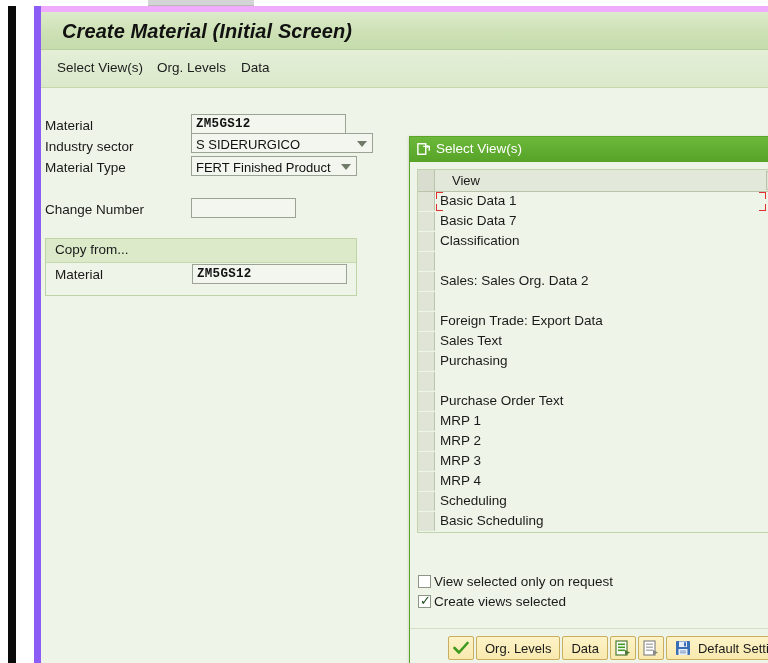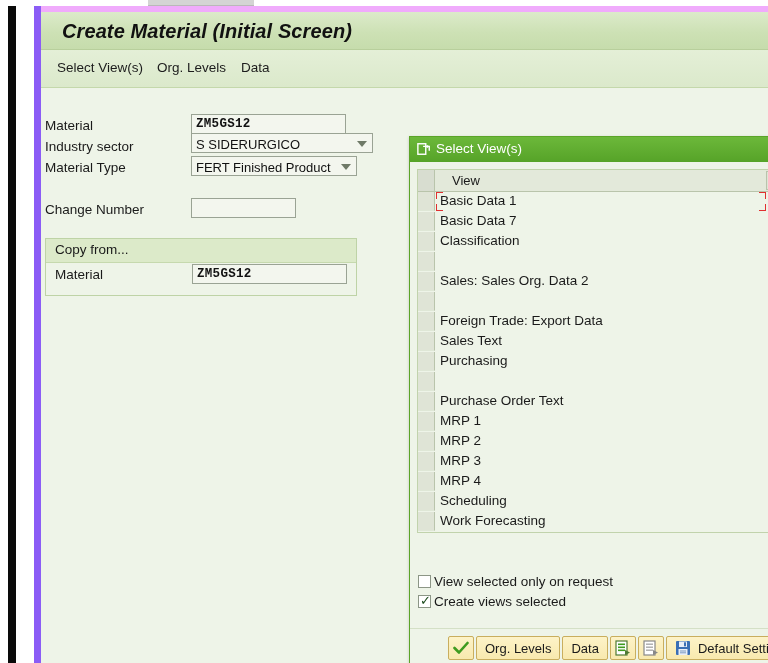--- a/index.html
+++ b/index.html
@@ -466,21 +466,21 @@
           <div class="list-row">
             <div class="row-selbox"></div>
             <div class="row-label">MRP 4</div>
           </div>
           <div class="list-row">
             <div class="row-selbox"></div>
             <div class="row-label">Scheduling</div>
           </div>
           <div class="list-row">
             <div class="row-selbox"></div>
-            <div class="row-label">Work Forecasting</div>
+            <div class="row-label">Basic Scheduling</div>
           </div>
         </div>
 
       <div id="focus-marker">
         <i class="tl"></i>
           <i class="tr"></i>
           <i class="bl"></i>
           <i class="br"></i>
       </div>
 

